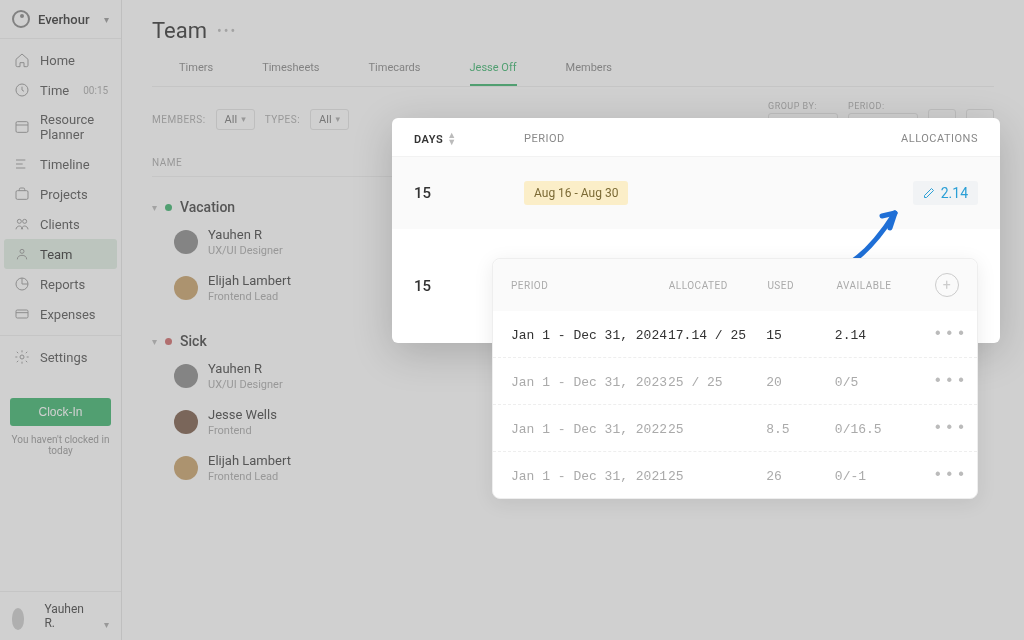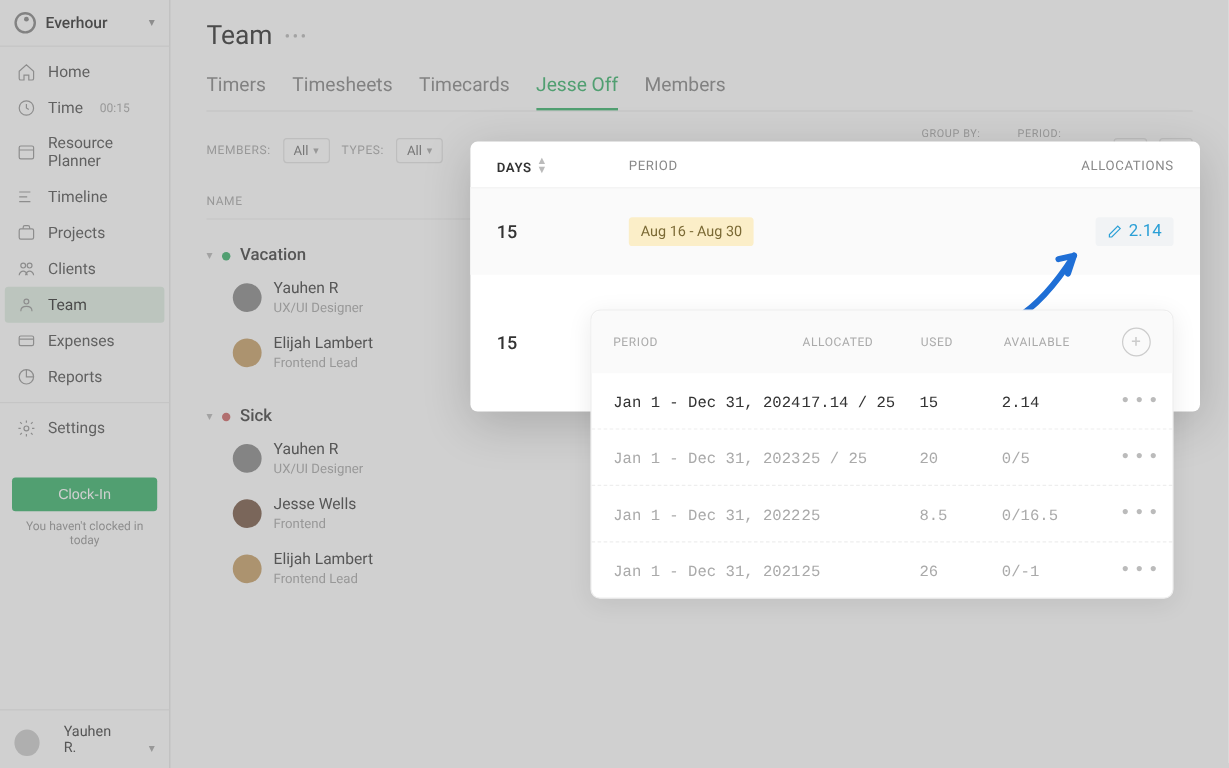--- a/index.html
+++ b/index.html
@@ -1,20 +1,20 @@
 <!DOCTYPE html>
 <html><head>
 <meta charset="utf-8">
 <style>
   * { box-sizing: border-box; margin: 0; padding: 0; }
   body { font-family: -apple-system, BlinkMacSystemFont, "Segoe UI", Roboto, sans-serif; font-size: 13px; color: #333; background: #fff; width: 1024px; height: 640px; overflow: hidden; position: relative; }
   .app { display: flex; height: 640px; }
 
   
-  .sidebar { width: 142px; border-right: 1px solid #e5e5e5; display: flex; flex-direction: column; background: #fff; }
+  .sidebar { width: 122px; border-right: 1px solid #e5e5e5; display: flex; flex-direction: column; background: #fff; }
   .brand { display: flex; align-items: center; gap: 8px; padding: 10px 12px; border-bottom: 1px solid #eee; color: #333; font-weight: 500; }
   .brand .logo { width: 18px; height: 18px; border: 2px solid #888; border-radius: 50%; position: relative; }
   .brand .logo::after { content:""; position:absolute; width: 4px; height: 4px; background:#888; border-radius:50%; top:2px; left:6px;}
   .brand .caret { margin-left: auto; color:#999; font-size:10px;}
   .nav { padding: 6px 0; flex: 0 0 auto; }
   .nav-item { display: flex; align-items: center; gap: 10px; padding: 7px 14px; color: #555; cursor: pointer; font-size: 13px; }
   .nav-item .ico { width: 16px; height: 16px; display:inline-flex; align-items:center; justify-content:center; color:#999; }
   .nav-item .ico svg { width:16px; height:16px; stroke:#999; fill:none; stroke-width:1.5;}
   .nav-item.active { background: #e0efe3; color:#333; border-radius: 3px; margin: 0 4px; padding-left:10px;}
   .nav-item .sub { font-size: 10px; color:#aaa; margin-left:4px;}
@@ -30,21 +30,21 @@
   
   .main { flex:1; padding: 18px 30px; position:relative; }
   .page-head { display:flex; align-items:flex-start; justify-content:space-between; }
   .page-title { font-size: 22px; font-weight: 400; color:#333; display:flex; align-items:center; gap:10px;}
   .page-title .more { color:#bbb; font-size:14px; letter-spacing:2px; cursor:pointer;}
   .head-buttons { display:flex; gap:10px;}
   .btn { border:1px solid #ddd; background:#fff; padding:8px 14px; border-radius:4px; font-size:13px; color:#555; cursor:pointer;}
   .btn.primary { background:#3cb46e; color:#fff; border-color:#3cb46e;}
 
   .tabs { display:flex; gap:22px; margin-top:12px; border-bottom:1px solid #eee; }
-  .tab { padding: 6px 0 10px 0; color:#888; font-size:16px; cursor:pointer; border-bottom:2px solid transparent;}
+  .tab { padding: 6px 0 10px 0; color:#888; font-size:11px; cursor:pointer; border-bottom:2px solid transparent;margin-left:27px;}
   .tab.active { color:#3cb46e; border-bottom-color:#3cb46e;}
 
   .filters-row { display:flex; align-items:center; margin-top:14px; gap:10px;}
   .filter-label { font-size:10px; color:#aaa; letter-spacing:0.5px;}
   .filter-pill { border:1px solid #e3e3e3; border-radius:3px; padding:3px 8px; font-size:11px; color:#777; display:inline-flex; align-items:center; gap:4px; cursor:pointer;}
   .filter-pill .chev { font-size:9px; color:#aaa;}
   .right-filters { margin-left:auto; display:flex; gap:10px; align-items:flex-end;}
   .select-box { border:1px solid #e3e3e3; border-radius:3px; padding:4px 8px; min-width:70px; display:flex; align-items:center; justify-content:space-between; cursor:pointer; background:#fff;}
   .select-wrap { display:flex; flex-direction:column; gap:2px;}
   .select-wrap .lab { font-size:9px; color:#aaa; letter-spacing:0.5px;}
@@ -177,34 +177,34 @@
             <svg viewBox="0 0 24 24">
               <circle cx="12" cy="8" r="3"></circle>
               <path d="M5 20c0-4 3-6 7-6s7 2 7 6"></path>
             </svg>
           </span>
           <span>Team</span>
         </div>
       <div class="nav-item">
           <span class="ico">
             <svg viewBox="0 0 24 24">
+              <circle cx="12" cy="12" r="9"></circle>
+              <path d="M12 3v9h9"></path>
+            </svg>
+          </span>
+          <span>Reports</span>
+        </div>
+      <div class="nav-item">
+          <span class="ico">
+            <svg viewBox="0 0 24 24">
               <rect x="3" y="6" width="18" height="12" rx="2"></rect>
               <path d="M3 10h18"></path>
             </svg>
           </span>
           <span>Expenses</span>
-        </div>
-      <div class="nav-item">
-          <span class="ico">
-            <svg viewBox="0 0 24 24">
-              <circle cx="12" cy="12" r="9"></circle>
-              <path d="M12 3v9h9"></path>
-            </svg>
-          </span>
-          <span>Reports</span>
         </div>
       <div class="nav-sep"></div>
       <div class="nav-item">
           <span class="ico">
             <svg viewBox="0 0 24 24">
               <circle cx="12" cy="12" r="3"></circle>
               <path d="M12 2v3M12 19v3M4.2 4.2l2.1 2.1M17.7 17.7l2.1 2.1M2 12h3M19 12h3M4.2 19.8l2.1-2.1M17.7 6.3l2.1-2.1"></path>
             </svg>
           </span>
           <span>Settings</span>

